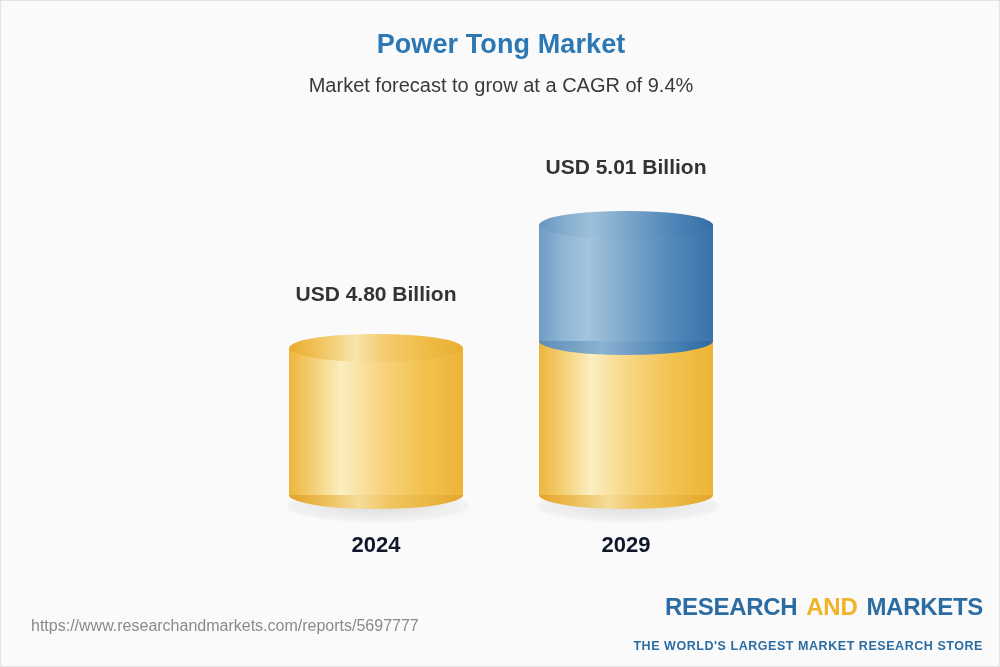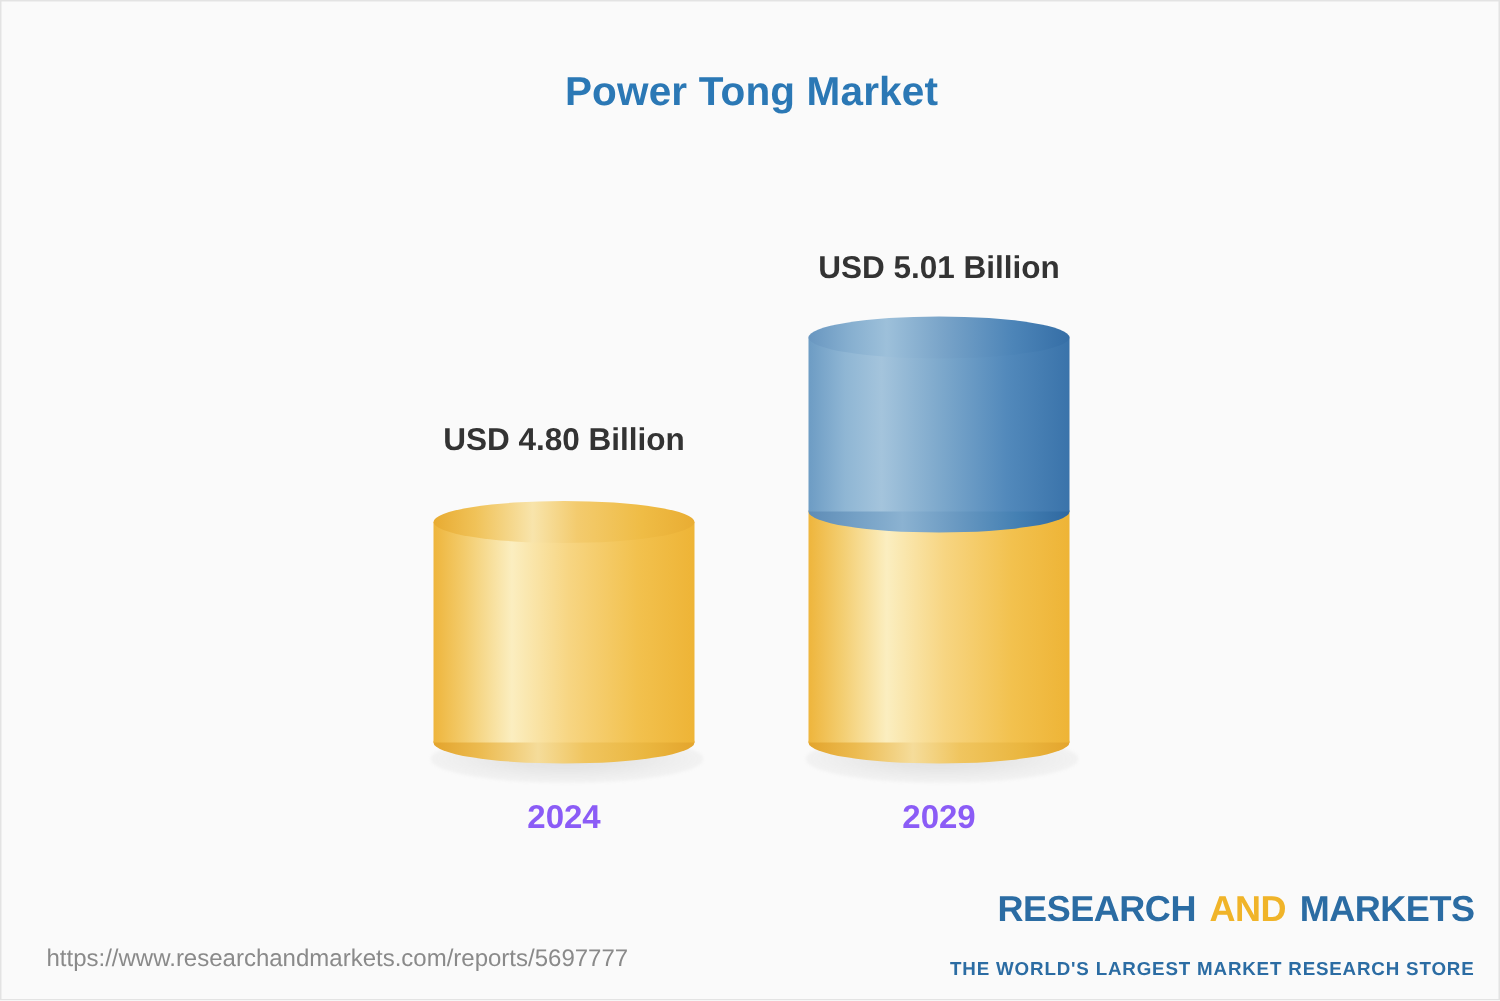--- a/index.html
+++ b/index.html
@@ -25,21 +25,21 @@
   
   .header {
     position: absolute;
     top: 0;
     left: 0;
     width: 1000px;
     text-align: center;
   }
   .chart-title {
     margin: 0;
-    padding-top: 45px;
+    padding-top: 28px;
     font-size: 27px;
     font-weight: bold;
     color: #2b78b5;
     letter-spacing: 0.1px;
   }
   .chart-subtitle {
     margin: 0;
     padding-top: 14px;
     font-size: 20px;
     font-weight: normal;
@@ -66,21 +66,21 @@
     white-space: nowrap;
   }
 
   
   .cat-label {
     position: absolute;
     width: 260px;
     text-align: center;
     font-size: 22px;
     font-weight: bold;
-    color: #8b5cf6;
+    color: #0f172a;
   }
 
   
   .cylinder {
     position: absolute;
   }
   .seg {
     position: absolute;
     left: 0;
     width: 100%;
@@ -170,21 +170,21 @@
   .footer {
     position: absolute;
     left: 0;
     bottom: 0;
     width: 1000px;
     height: 72px;
   }
   .source-url {
     position: absolute;
     left: 30px;
-    bottom: 17px;
+    bottom: 31px;
     font-size: 16px;
     color: #8a8a8a;
   }
   .logo {
     position: absolute;
     right: 18px;
     bottom: 14px;
     text-align: right;
     line-height: 1.0;
   }
@@ -209,40 +209,41 @@
     white-space: nowrap;
   }
 </style>
 </head>
 <body>
 
 <div class="canvas">
 
   <div class="header">
     <h1 class="chart-title">Power Tong Market</h1>
+    <h2 class="chart-subtitle">Market forecast to grow at a CAGR of 9.4%</h2>
   </div>
 
   <div class="plot">
 
     <div class="value-label" style="left:245px; top:281px;">USD 4.80 Billion</div>
 
     <div class="ground-shadow" style="left:286px; top:489px; width:182px; height:32px;"></div>
 
     <div class="cylinder" style="left:288px; top:333px; width:174px; height:175px;">
 
       <div class="seg" style="top:0; height:175px;">
         <div class="seg-cap gold-cap-bottom" style="top:147px; height:28px;"></div>
         <div class="seg-body gold-body" style="top:14px; height:147px;"></div>
         <div class="seg-cap gold-cap-top-fix" style="top:0; height:28px;"></div>
       </div>
     </div>
 
     <div class="cat-label" style="left:245px; top:531px;">2024</div>
 
-    <div class="value-label" style="left:495px; top:166px;text-align:center;">USD 5.01 Billion</div>
+    <div class="value-label" style="left:495px; top:154px;text-align:center;">USD 5.01 Billion</div>
 
     <div class="ground-shadow" style="left:536px; top:489px; width:182px; height:32px;"></div>
 
     <div class="cylinder" style="left:538px; top:210px; width:174px; height:298px;">
 
       <div class="seg" style="top:130px; height:168px;">
         <div class="seg-cap gold-cap-bottom" style="top:140px; height:28px;"></div>
         <div class="seg-body gold-body" style="top:0; height:154px;"></div>
       </div>
 

